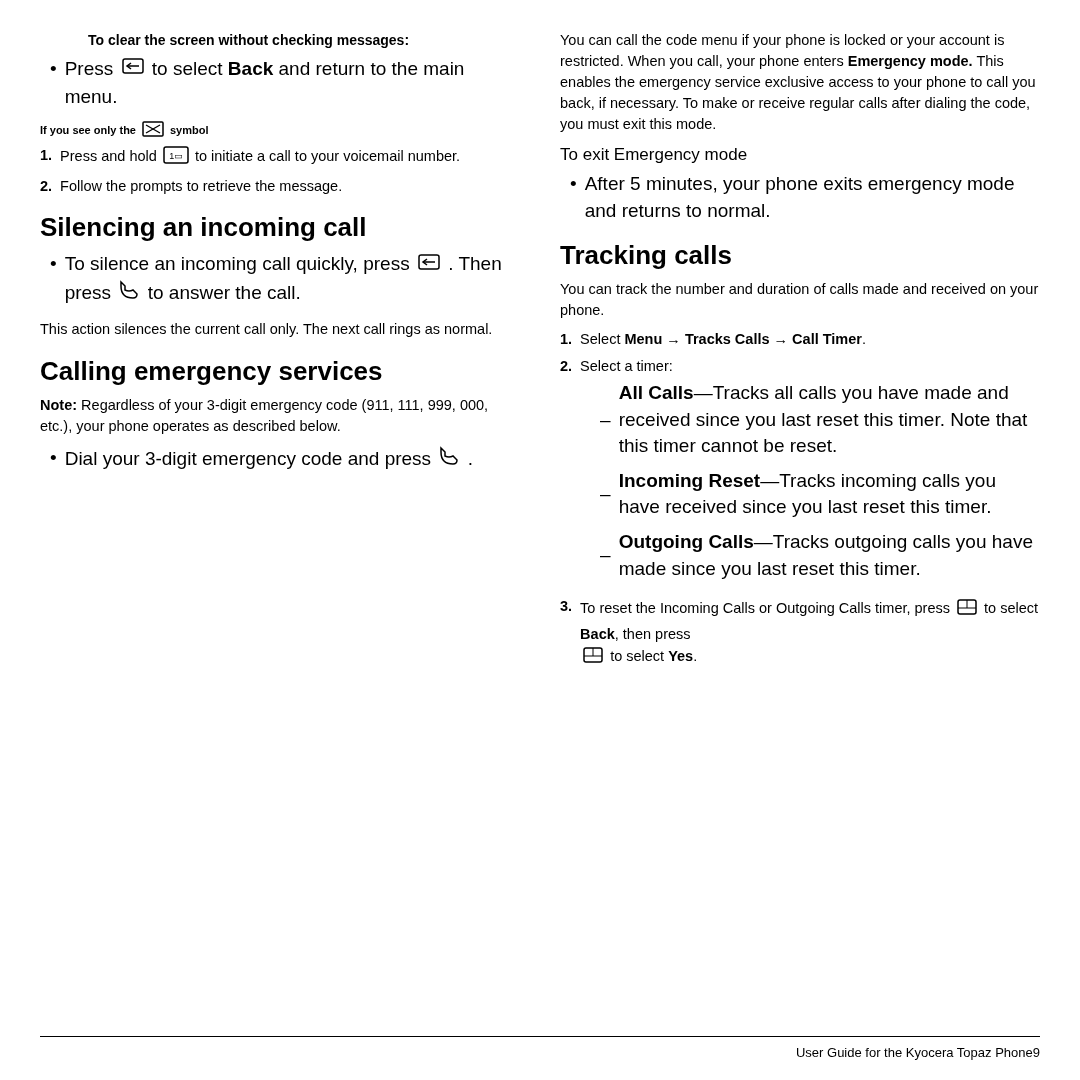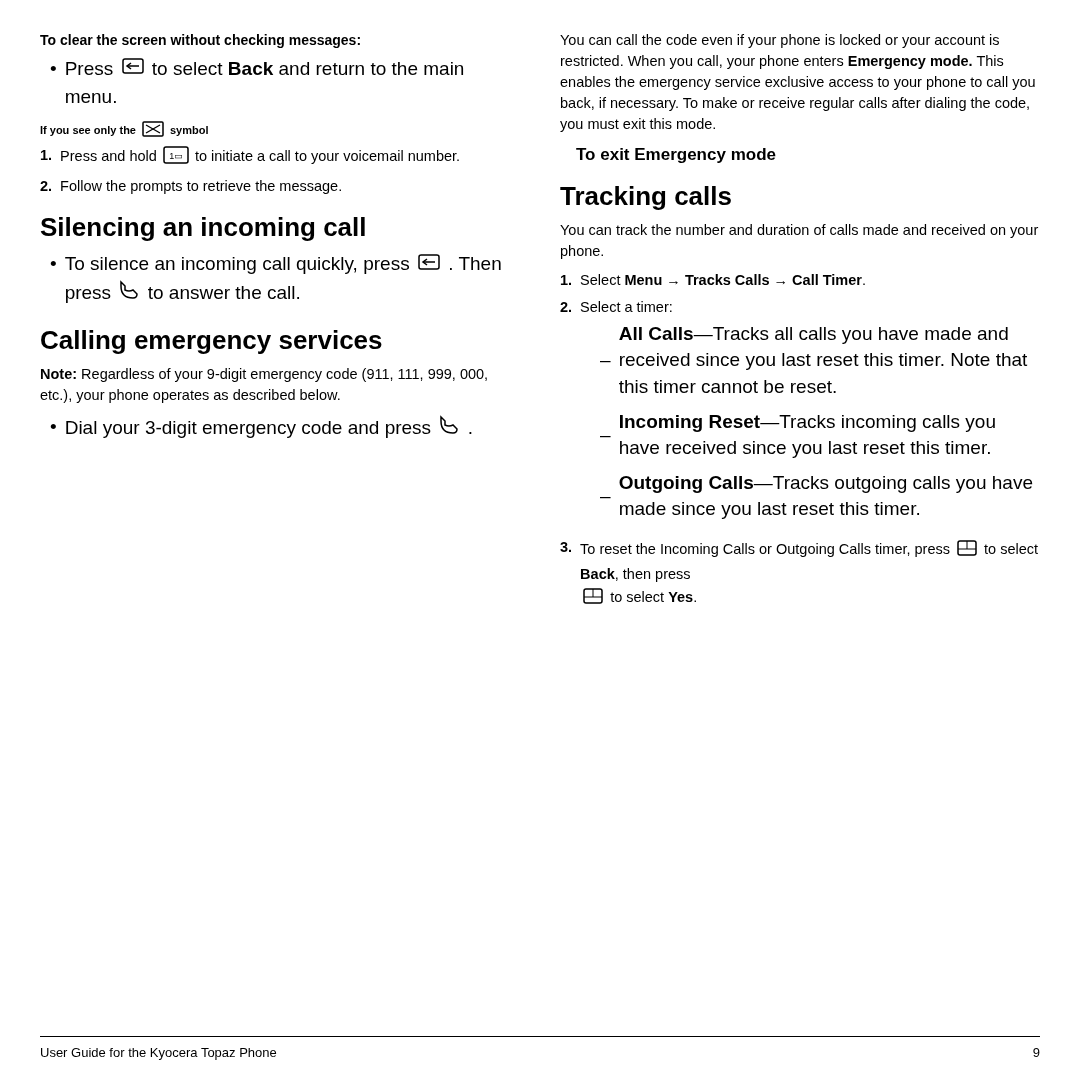--- a/index.html
+++ b/index.html
@@ -34,20 +34,21 @@
     }
 
     .right-col {
       flex: 1;
     }
 
     .section-heading-bold {
       font-size: 14px;
       font-weight: bold;
       margin-bottom: 6px;
+      margin-left: 48px;
     }
 
     .bullet-list {
       list-style: none;
       padding-left: 0;
       margin-bottom: 10px;
     }
 
     .bullet-list li {
       display: flex;
@@ -109,44 +110,43 @@
     h2.major {
       font-size: 26px;
       font-weight: bold;
       margin-top: 16px;
       margin-bottom: 8px;
       line-height: 1.2;
     }
 
     h3.minor {
       font-size: 17px;
-      font-weight: bold;
+      font-weight: normal;
       margin-top: 10px;
       margin-bottom: 6px;
-      margin-left: 16px;
     }
 
     p {
       font-size: 14.5px;
       line-height: 1.45;
       margin-bottom: 8px;
     }
 
     .bold { font-weight: bold; }
 
     .inline-icon {
       display: inline-block;
       vertical-align: middle;
       margin: 0 2px;
     }
 
     .footer {
       border-top: 1px solid #000;
       display: flex;
-      justify-content: space-between;
+      justify-content: flex-end;
       padding-top: 8px;
       margin-top: 10px;
       font-size: 13px;
     }
 
     .if-symbol-heading {
       font-size: 11px;
       font-weight: bold;
       margin-top: 8px;
       margin-bottom: 6px;
@@ -229,25 +229,26 @@
             <span class="inline-icon">
               <svg width="22" height="22" viewBox="0 0 22 22">
                 <path d="M3 3 Q3 3 7 7 L7 11 Q11 13 15 11 L19 15 Q19 19 15 19 Q3 19 3 7 Q3 3 3 3Z" fill="none" stroke="#000" stroke-width="1.5"></path>
               </svg>
             </span>
             <span> to answer the call.</span>
           </span>
         </li>
       </ul>
 
+      <p>This action silences the current call only. The next call rings as normal.</p>
 
       <h2 class="major">Calling emergency services</h2>
 
       <p>
-        <span class="bold">Note:</span><span> Regardless of your 9-digit emergency code (911, 111, 999, 000, etc.), your phone operates as described below.</span>
+        <span class="bold">Note:</span><span> Regardless of your 3-digit emergency code (911, 111, 999, 000, etc.), your phone operates as described below.</span>
       </p>
 
       <ul class="bullet-list">
         <li>
           <span>
             <span>Dial  your 3-digit emergency code and press</span>
             <span class="inline-icon">
               <svg width="22" height="22" viewBox="0 0 22 22">
                 <path d="M3 3 Q3 3 7 7 L7 11 Q11 13 15 11 L19 15 Q19 19 15 19 Q3 19 3 7 Q3 3 3 3Z" fill="none" stroke="#000" stroke-width="1.5"></path>
               </svg>
@@ -255,26 +256,29 @@
             <span>.</span>
           </span>
         </li>
       </ul>
 
     </div>
 
     <div class="right-col">
 
       <p>
-        <span>You can call the code even if your phone is locked or your account is restricted. When you call, your phone enters </span><span class="bold">Emergency mode.</span><span> This enables the emergency service exclusive access to your phone to call you back, if necessary. To make or receive regular calls after dialing the code, you must exit this mode.</span>
+        <span>You can call the code menu if your phone is locked or your account is restricted. When you call, your phone enters </span><span class="bold">Emergency mode.</span><span> This enables the emergency service exclusive access to your phone to call you back, if necessary. To make or receive regular calls after dialing the code, you must exit this mode.</span>
       </p>
 
       <h3 class="minor">To exit Emergency mode</h3>
 
       <ul class="bullet-list">
+        <li>
+          <span>After 5 minutes, your phone exits emergency mode and returns to normal.</span>
+        </li>
       </ul>
 
       <h2 class="major">Tracking calls</h2>
 
       <p>You can track the number and duration of calls made and received on your phone.</p>
 
       <ol class="numbered-list">
         <li>
           <span>
             <span>Select </span><span class="bold">Menu</span><span> → </span><span class="bold">Tracks Calls</span><span> → </span><span class="bold">Call Timer</span><span>.</span>

